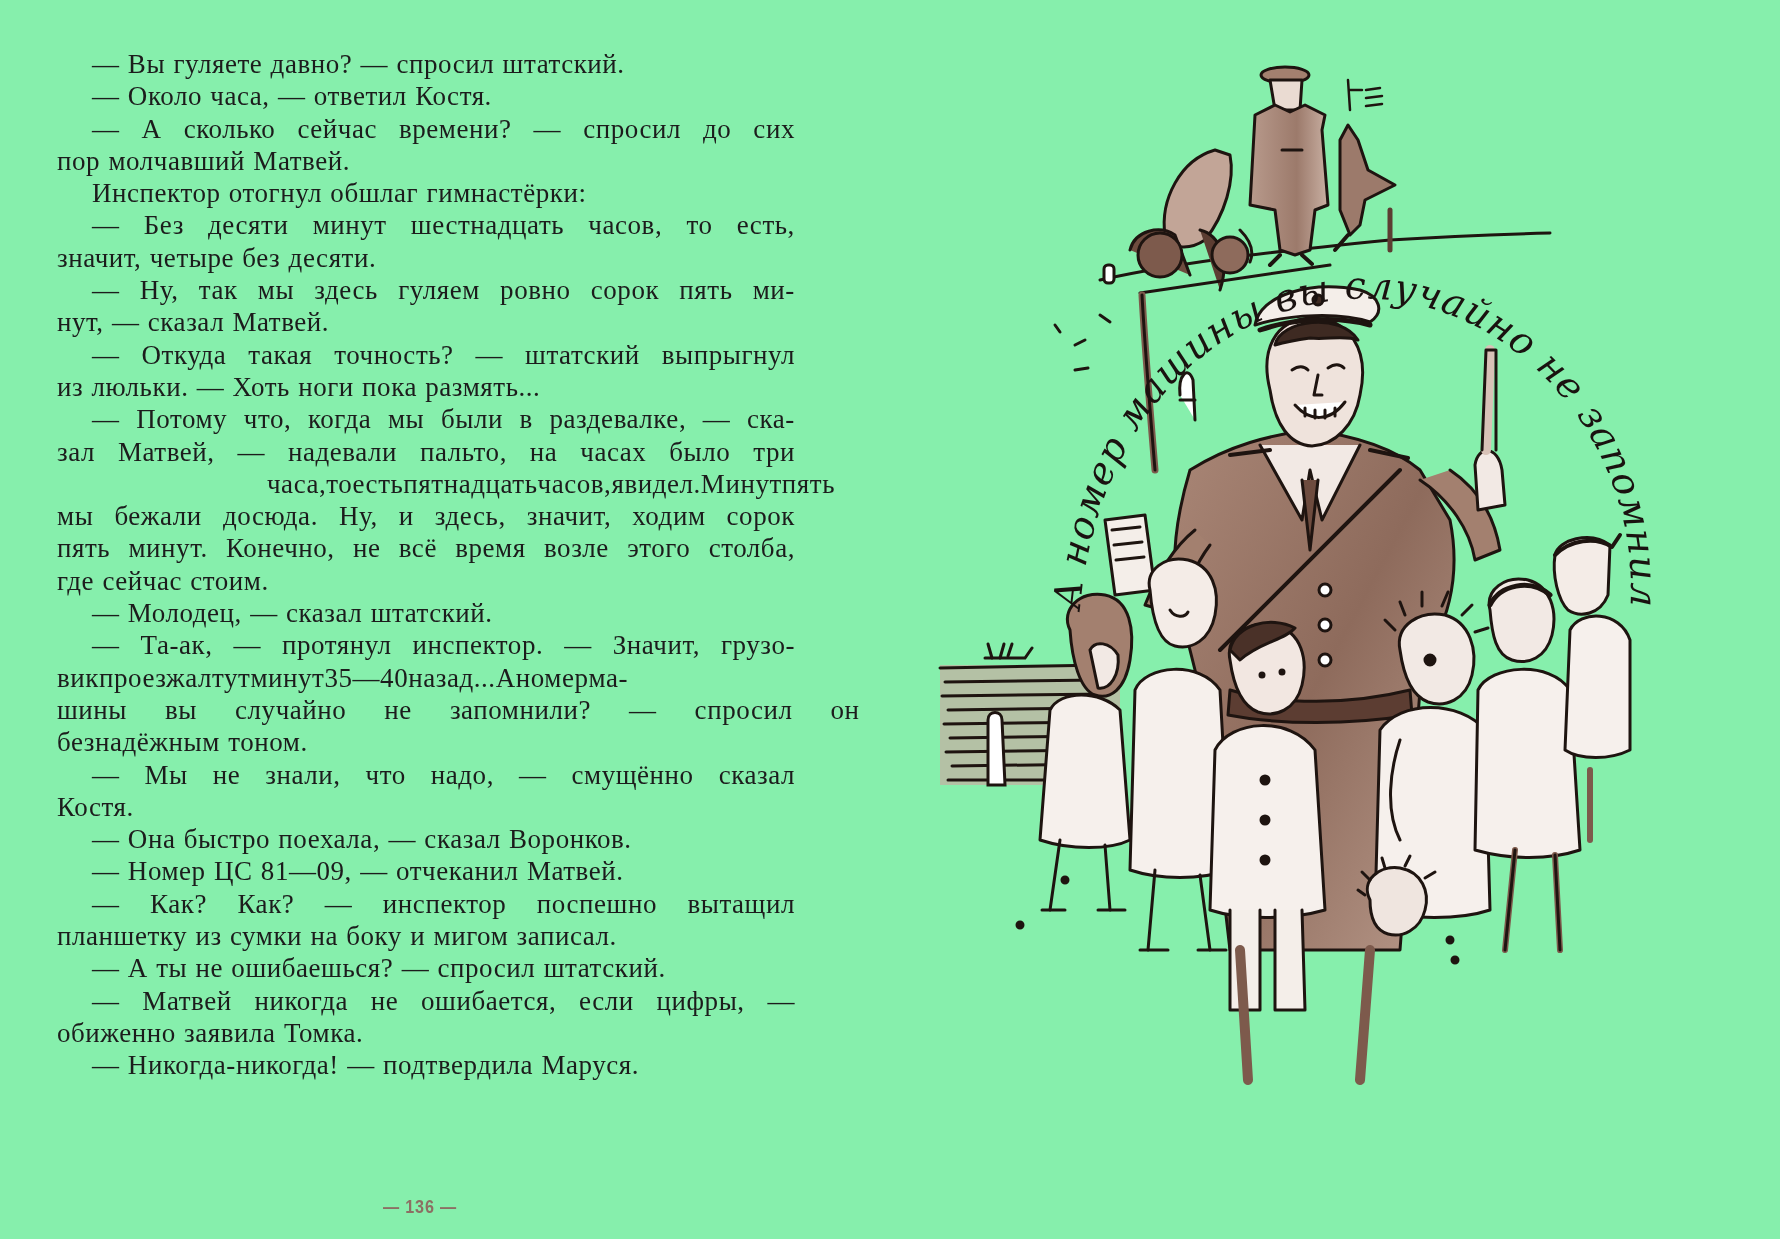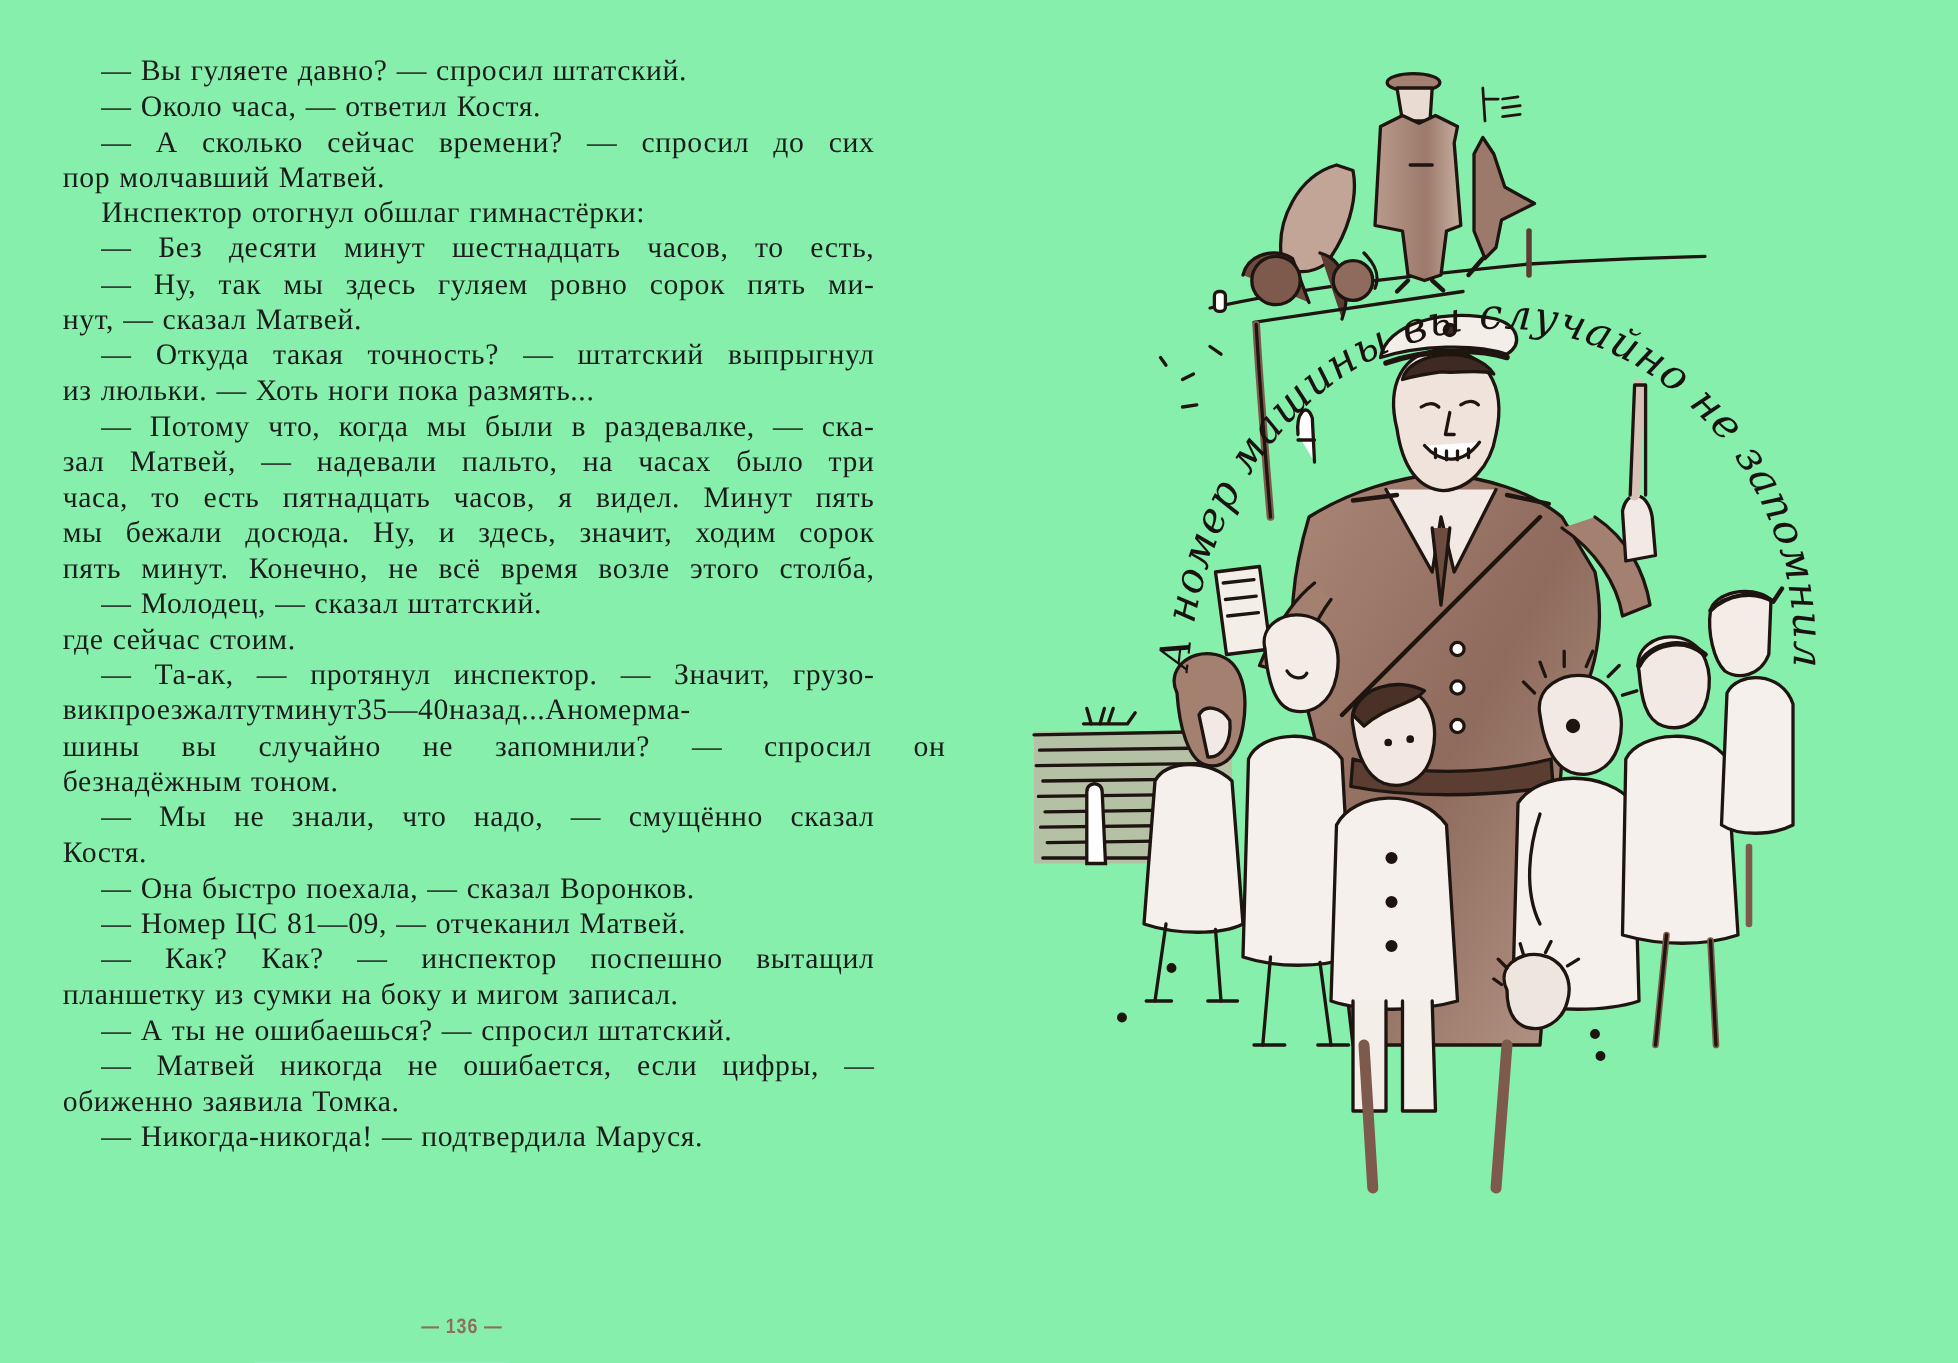--- a/index.html
+++ b/index.html
@@ -117,20 +117,21 @@
             <span>—</span>
             <span>Без</span>
             <span>десяти</span>
             <span>минут</span>
             <span>шестнадцать</span>
             <span>часов,</span>
             <span>то</span>
             <span>есть,</span>
           </span>
         </span>
+        <span class="line last">значит, четыре без десяти.</span>
         <span class="line indent">
           <span style="display: flex; justify-content: space-between; width: 703px;">
             <span>—</span>
             <span>Ну,</span>
             <span>так</span>
             <span>мы</span>
             <span>здесь</span>
             <span>гуляем</span>
             <span>ровно</span>
             <span>сорок</span>
@@ -172,21 +173,21 @@
             <span>—</span>
             <span>надевали</span>
             <span>пальто,</span>
             <span>на</span>
             <span>часах</span>
             <span>было</span>
             <span>три</span>
           </span>
         </span>
         <span class="line">
-          <span style="display: flex; justify-content: space-between; width: 738px;">
+          <span style="display: flex; justify-content: flex-end; width: 738px; margin-left: 40px;">
             <span>часа,</span>
             <span>то</span>
             <span>есть</span>
             <span>пятнадцать</span>
             <span>часов,</span>
             <span>я</span>
             <span>видел.</span>
             <span>Минут</span>
             <span>пять</span>
           </span>
@@ -210,22 +211,22 @@
             <span>минут.</span>
             <span>Конечно,</span>
             <span>не</span>
             <span>всё</span>
             <span>время</span>
             <span>возле</span>
             <span>этого</span>
             <span>столба,</span>
           </span>
         </span>
+        <span class="line last">где сейчас стоим.</span>
         <span class="line indent last">— Молодец, — сказал штатский.</span>
-        <span class="line last">где сейчас стоим.</span>
         <span class="line indent">
           <span style="display: flex; justify-content: space-between; width: 703px;">
             <span>—</span>
             <span>Та-ак,</span>
             <span>—</span>
             <span>протянул</span>
             <span>инспектор.</span>
             <span>—</span>
             <span>Значит,</span>
             <span>грузо-</span>

